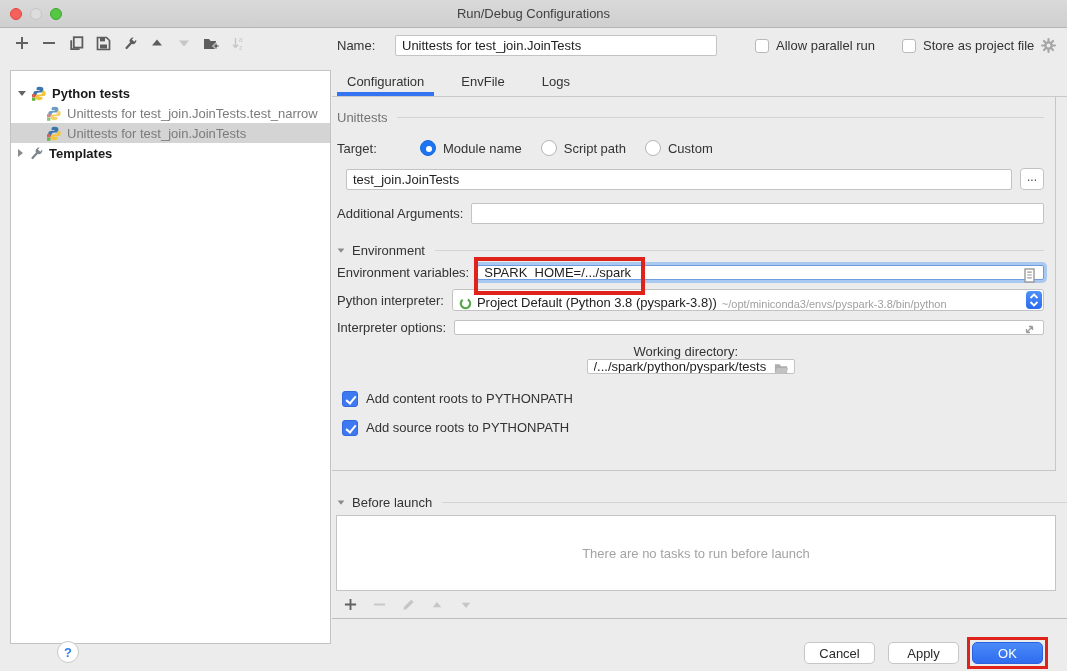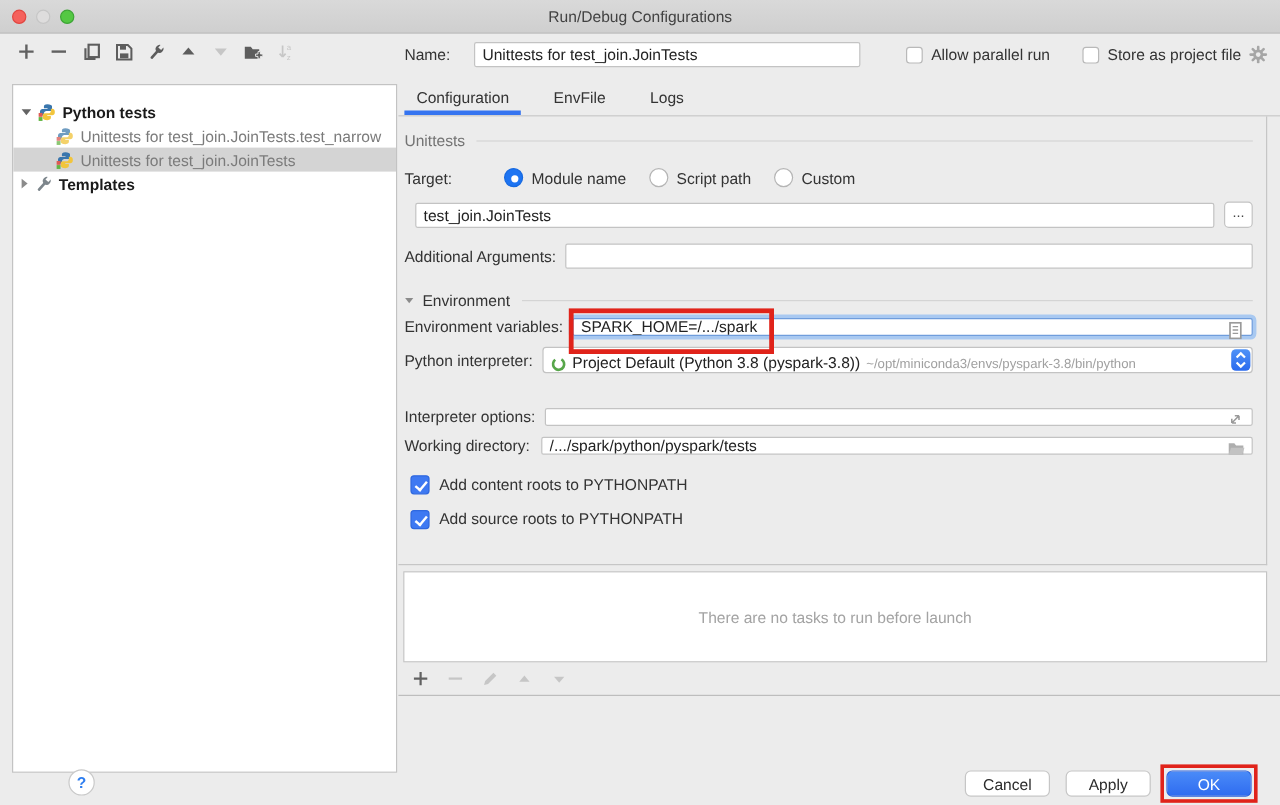--- a/index.html
+++ b/index.html
@@ -75,22 +75,22 @@
   .radio-opt{ display:flex; align-items:center; margin-right:19px; }
 
   .module-row{ margin-top:12px; display:flex; align-items:center; padding-left:9px; }
   .module-row .field{ flex:1; height:21px; }
   .browse-btn{ width:24px; height:22px; margin-left:8px; background:#fff; border:1px solid #c3c3c3; border-radius:4px;
                font-size:12px; color:#444; display:flex; align-items:center; justify-content:center; padding-bottom:5px; }
 
   .args-row{ margin-top:13px; }
   .env-row{ margin-top:7px; position:relative; }
   .python-row{ margin-top:9px; }
-  .options-row{ margin-top:29px; }
-  .workdir-row{ margin-top:9px; }
+  .options-row{ margin-top:9px; }
+  .workdir-row{ margin-top:9px;flex-direction:column; }
 
   .field-wrap{ flex:1; position:relative; display:flex; align-items:center; }
   .field-wrap input{ width:100%; height:15px; padding-right:24px; }
   .field-icon{ position:absolute; right:6px; top:3px; width:15px; height:15px; pointer-events:none; display:flex; }
   .field-icon.clickable{ pointer-events:auto; }
 
   .env-input-wrap input{ border:1px solid #6f9ddc; box-shadow:0 0 0 3px #a9c9f1; }
   .env-annotation{ position:absolute; left:137px; top:-8px; width:171px; height:38px;
                    border:4px solid #e0231a; pointer-events:none; z-index:6; }
 
@@ -383,20 +383,25 @@
         <span class="cb"></span>
         <span>Add content roots to PYTHONPATH</span>
       </div>
       <div class="cb-row">
         <span class="cb"></span>
         <span>Add source roots to PYTHONPATH</span>
       </div>
 
     </div>
 
+    <div class="before-header">
+      <span class="tri-down"></span>
+      <span>Before launch</span>
+      <span class="line"></span>
+    </div>
 
     <div class="tasks-panel">
       <span class="empty-msg">There are no tasks to run before launch</span>
     </div>
 
     <div class="tasks-toolbar">
       <span class="tbtn">
         <svg width="13" height="13" viewBox="0 0 14 14">
             <path d="M6 1h2v5h5v2H8v5H6V8H1V6h5z" fill="#616161"></path>
           </svg>

